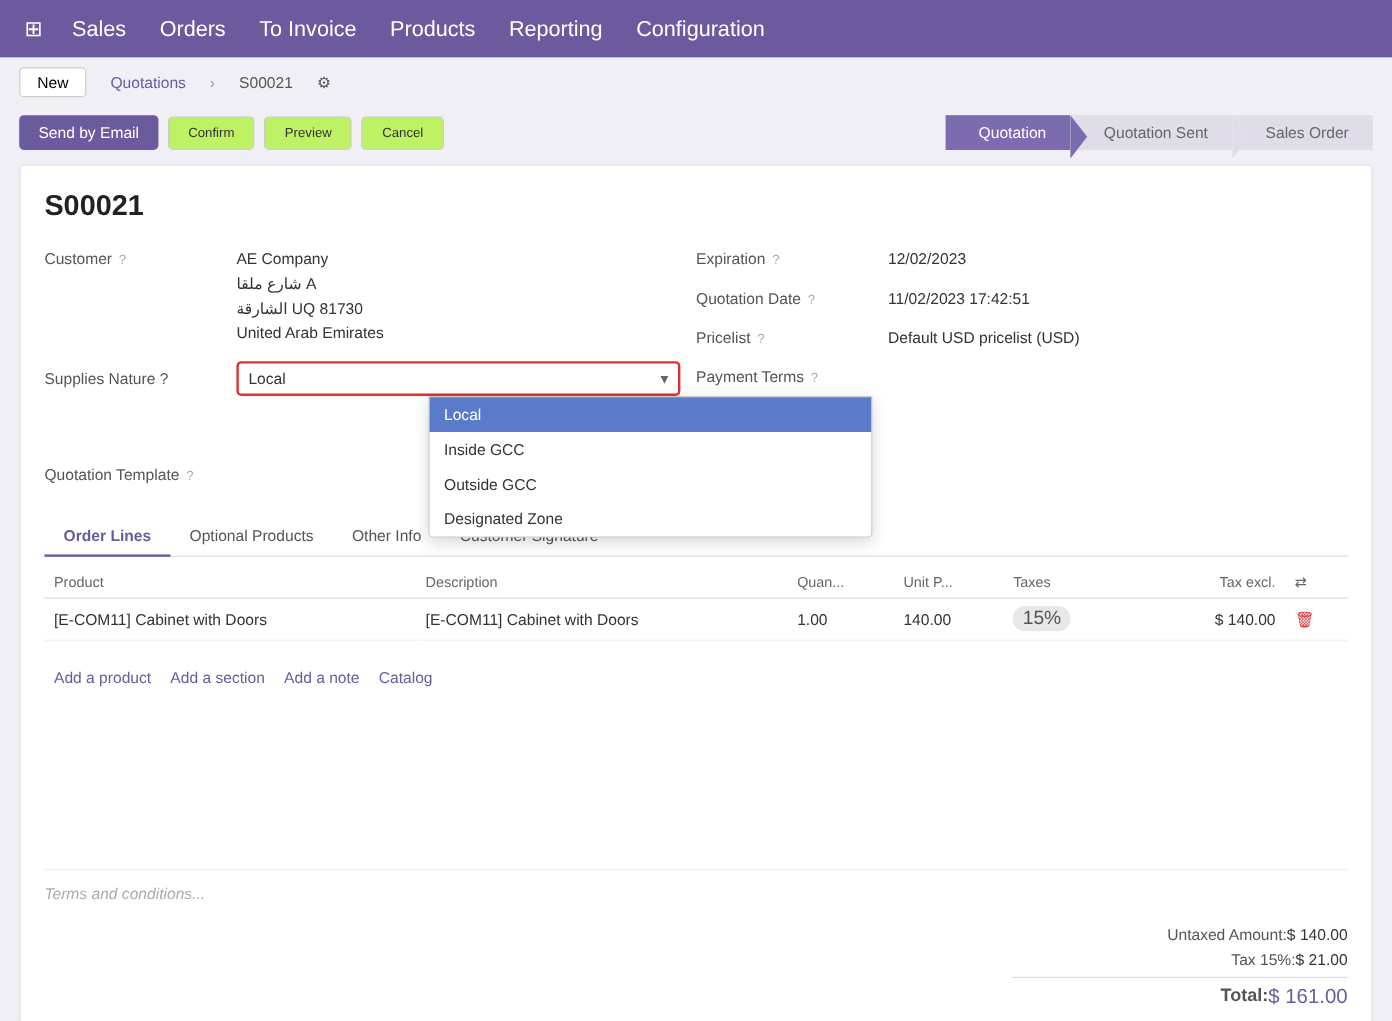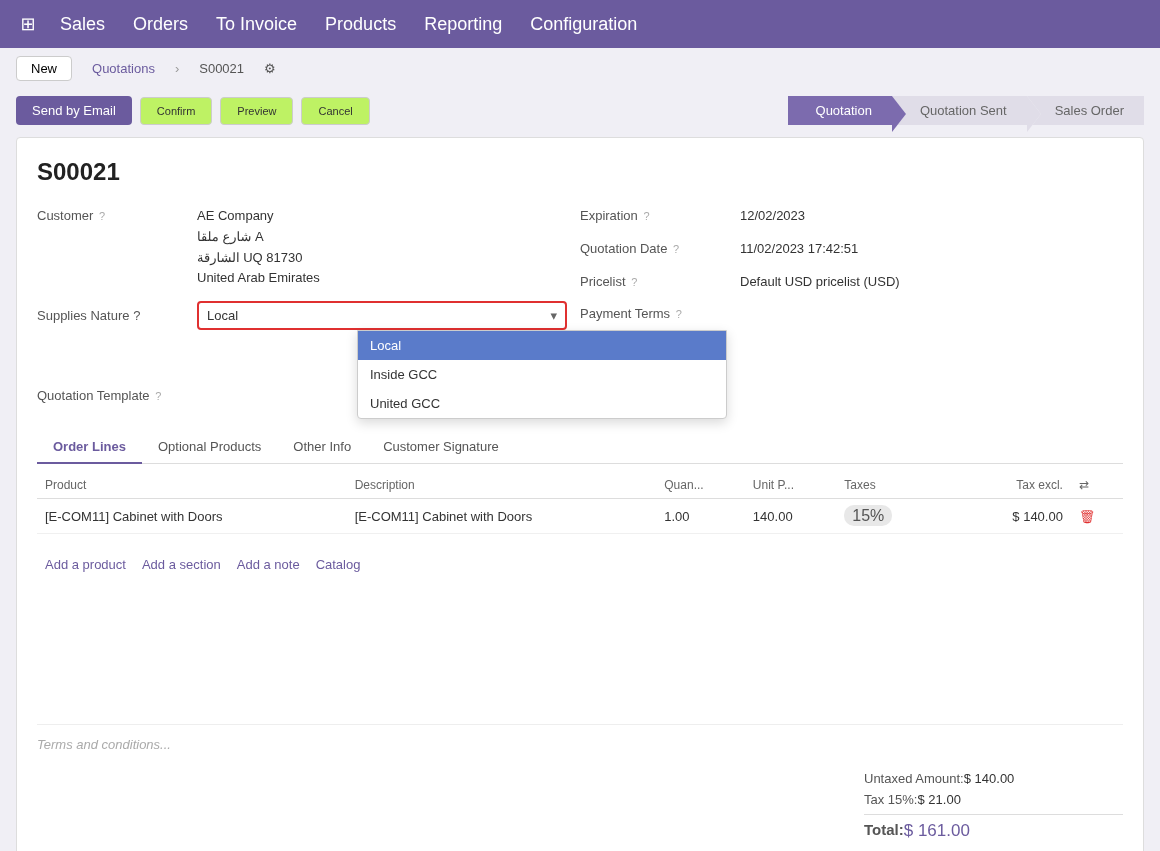--- a/index.html
+++ b/index.html
@@ -261,24 +261,23 @@
     
     .totals-section {
       display: flex;
       justify-content: flex-end;
       padding: 8px 0;
       margin-top: 8px;
     }
     .totals-table { width: 280px; }
     .totals-row {
       display: flex;
-      justify-content: flex-start;
+      justify-content: flex-end;
       padding: 3px 0;
       font-size: 13px;
-      margin-left: 21px;
     }
     .totals-row .label { color: #555; }
     .totals-row .value { color: #333; font-weight: normal; }
     .totals-row.total-final {
       font-weight: bold;
       font-size: 15px;
       border-top: 1px solid #ddd;
       padding-top: 6px;
       margin-top: 4px;
     }
@@ -349,21 +348,22 @@
         </div>
         <div style="position:relative; width:370px;">
           <div class="supplies-nature-select-wrapper">
             <span style="padding: 5px 8px; font-size:13px;">Local</span>
             <span class="select-arrow">▾</span>
           </div>
 
           <div class="dropdown-popup">
             <div class="dd-item selected">Local</div>
             <div class="dd-item">Inside GCC</div>
-            <div class="dd-item">United GCC</div>
+            <div class="dd-item">Outside GCC</div>
+            <div class="dd-item">Designated Zone</div>
           </div>
         </div>
       </div>
 
       <div class="form-row" style="margin-top: 56px;">
         <div class="form-label">
           <span>Quotation Template</span>
           <span class="help-icon">?</span>
         </div>
         <div class="form-value"></div>

